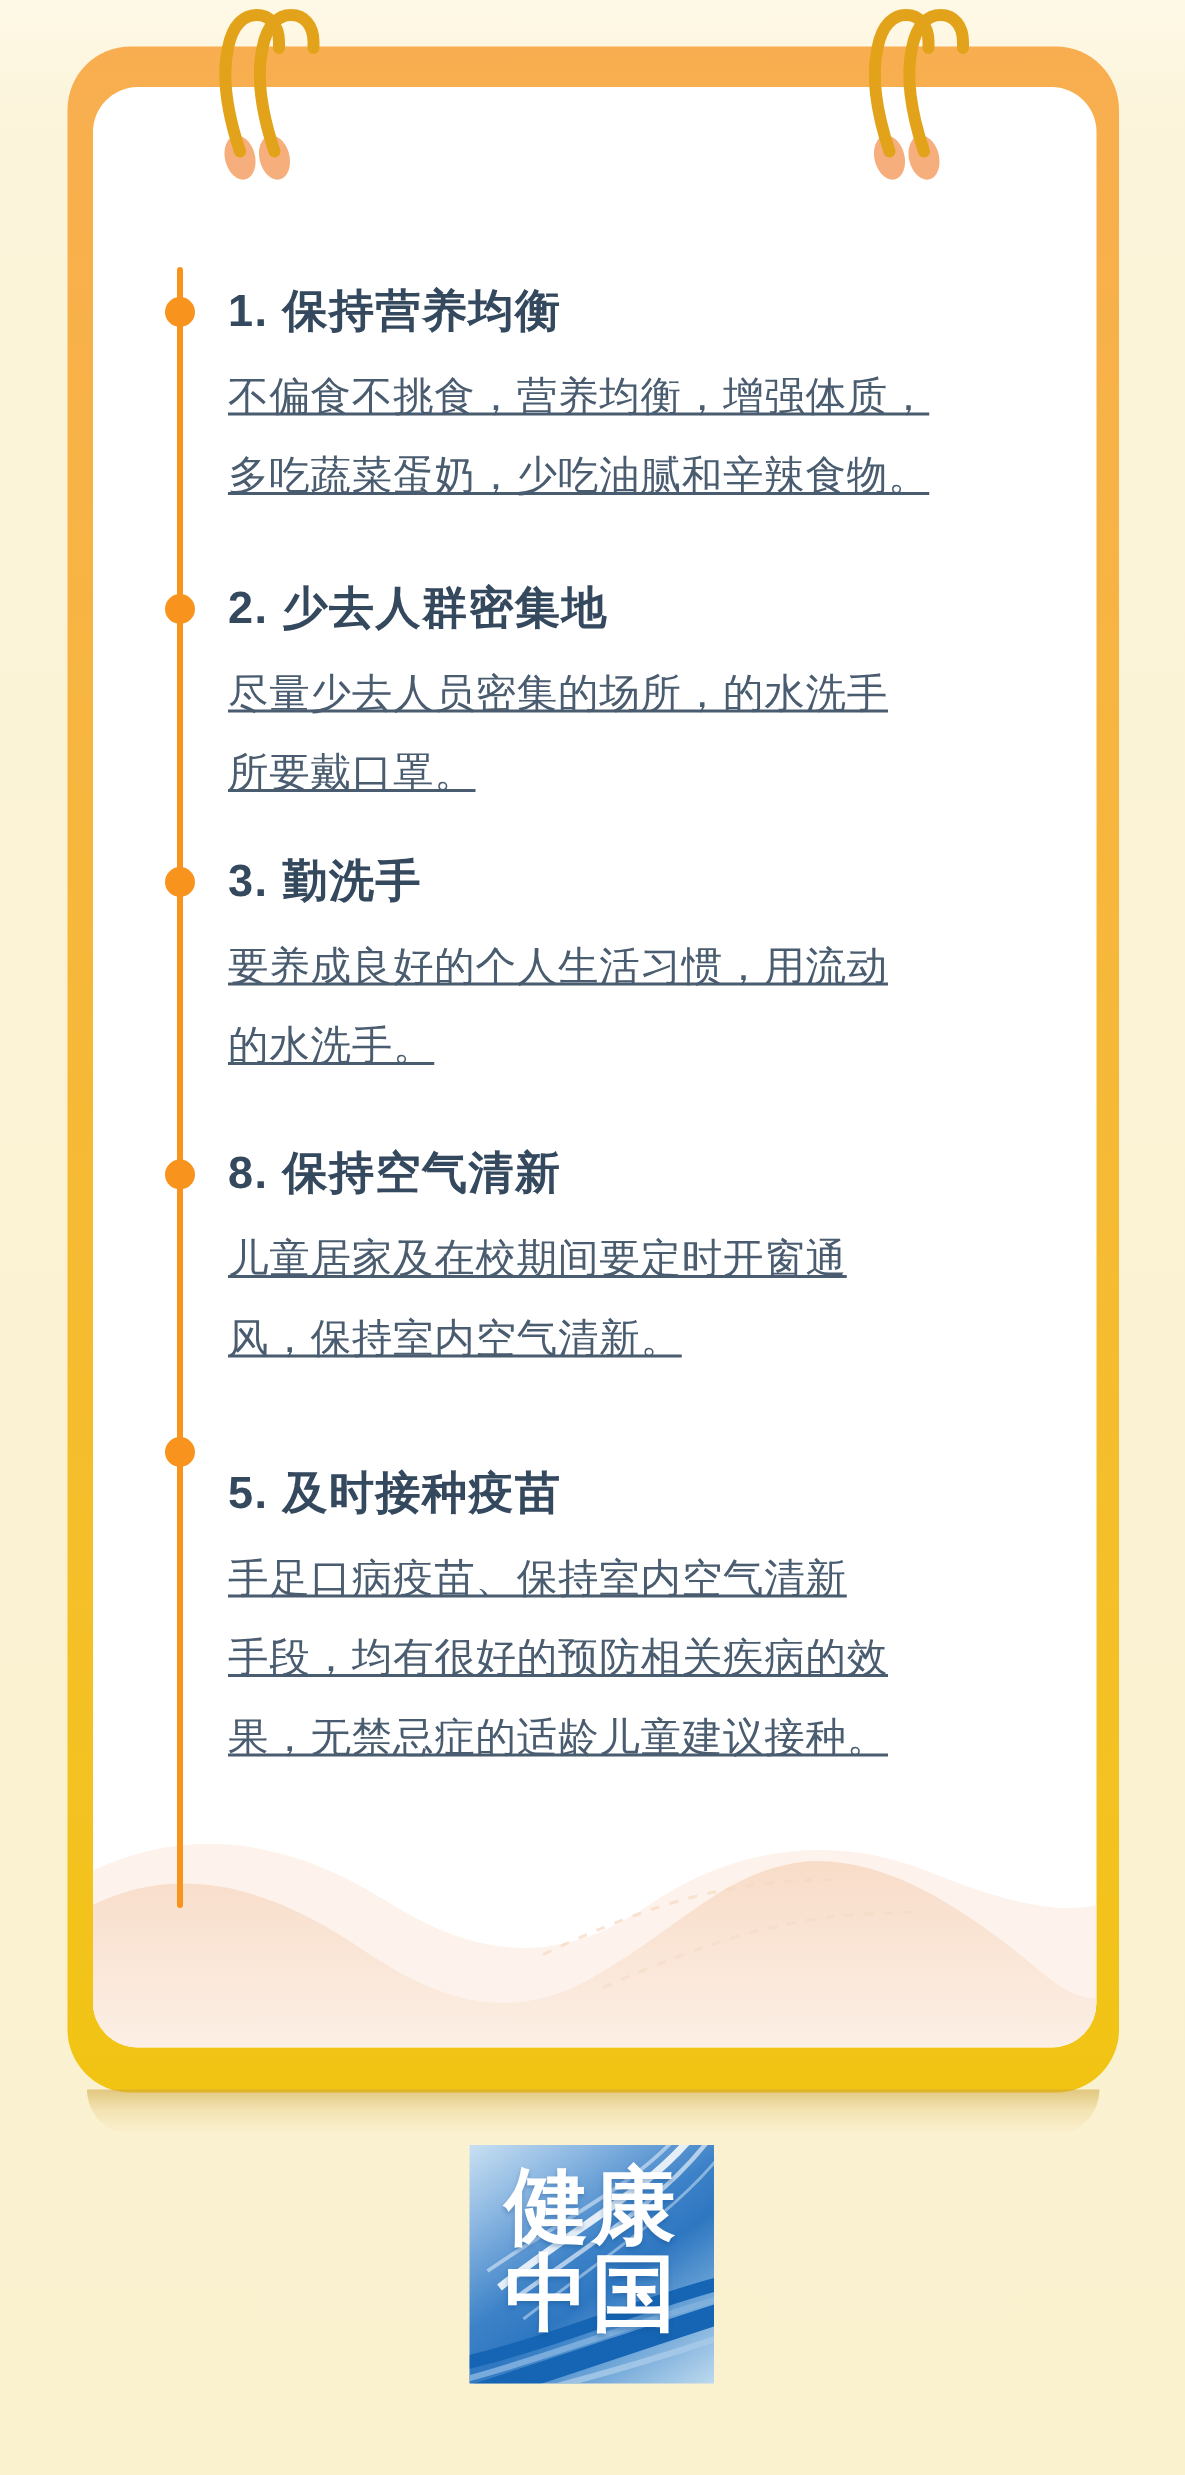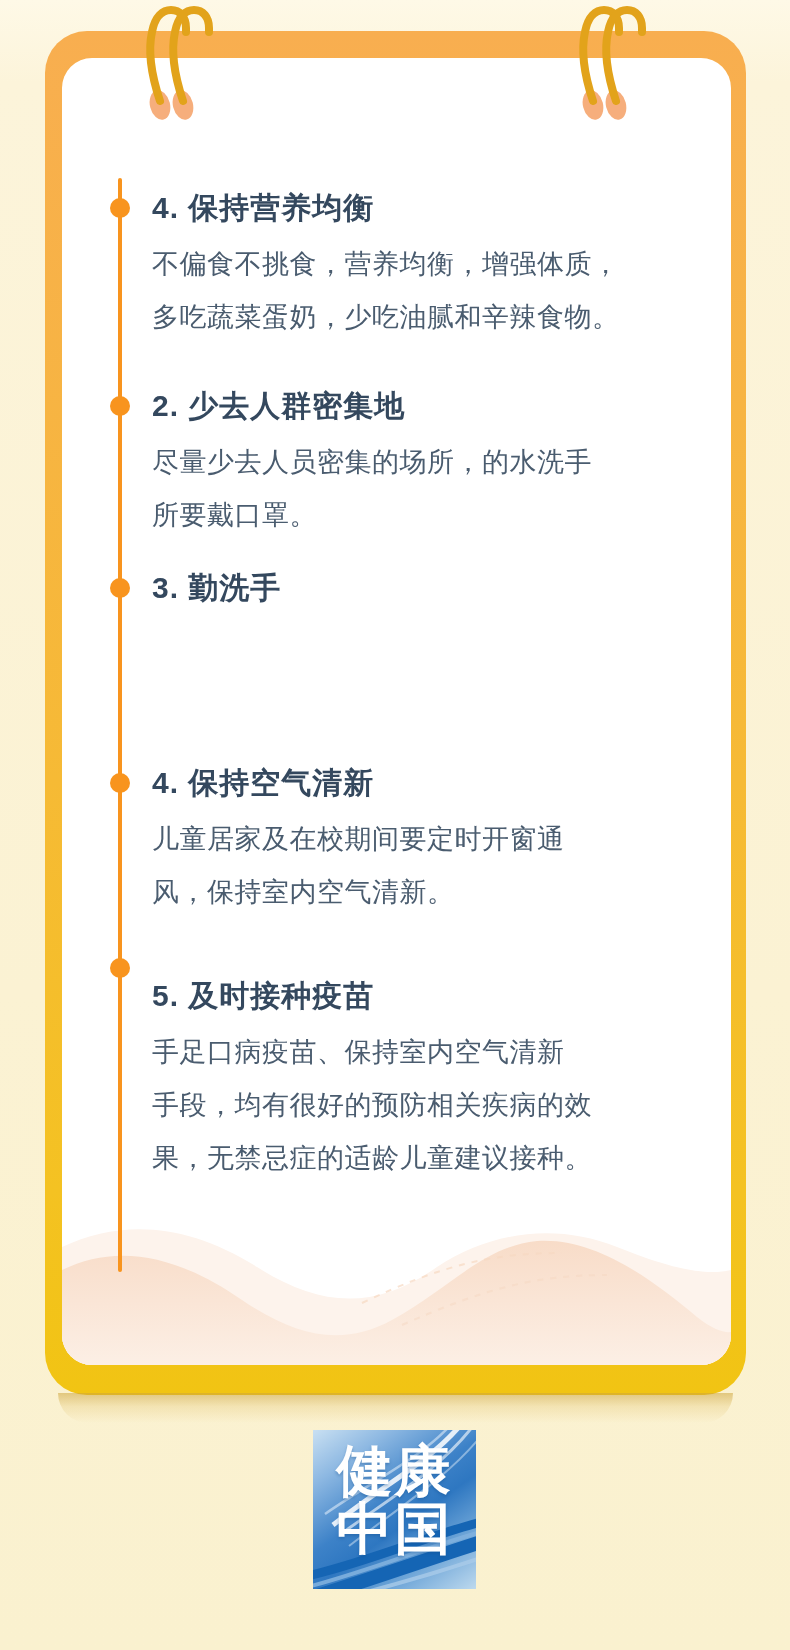--- a/index.html
+++ b/index.html
@@ -50,21 +50,21 @@
     background:var(--accent_orange);
   }
   .section{position:absolute;left:152px;width:478px;}
   .section h3{
     font-size:30px;line-height:40px;font-weight:700;
     color:var(--title_text);letter-spacing:1px;margin:0 0 10px 0;
   }
   .section p{
     font-size:27px;line-height:53px;font-weight:500;
     color:var(--body_text);letter-spacing:.5px;
-    white-space:pre-line;margin:0;
+    white-space:pre-line;margin:0;text-decoration:underline;
   }
   .section p + p{margin-top:9px;}
   .s1{top:188px;} .s2{top:386px;} .s3{top:568px;} .s4{top:763px;} .s5{top:976px;}
   .logo{
     position:absolute;left:313px;top:1430px;width:163px;height:159px;
     background:linear-gradient(145deg,#C9E0F2 0%,#8DB8E2 20%,#3D82C8 45%,var(--logo_blue) 58%,#6FA6D8 78%,#BDD9EE 100%);
     overflow:hidden;
   }
   .logo svg{position:absolute;left:0;top:0;}
   .logo-row{
@@ -115,34 +115,36 @@
 </svg>
 
 <div class="timeline-line"></div>
 <div class="timeline-dot" style="top:198px;"></div>
 <div class="timeline-dot" style="top:396px;"></div>
 <div class="timeline-dot" style="top:578px;"></div>
 <div class="timeline-dot" style="top:773px;"></div>
 <div class="timeline-dot" style="top:958px;"></div>
 
 <div class="section s1">
-  <h3>4. 保持营养均衡</h3>
+  <h3>1. 保持营养均衡</h3>
   <p>不偏食不挑食，营养均衡，增强体质，
 多吃蔬菜蛋奶，少吃油腻和辛辣食物。</p>
 </div>
 <div class="section s2">
   <h3>2. 少去人群密集地</h3>
   <p>尽量少去人员密集的场所，的水洗手
 所要戴口罩。</p>
 </div>
 <div class="section s3">
   <h3>3. 勤洗手</h3>
+  <p>要养成良好的个人生活习惯，用流动
+的水洗手。</p>
 </div>
 <div class="section s4">
-  <h3>4. 保持空气清新</h3>
+  <h3>8. 保持空气清新</h3>
   <p>儿童居家及在校期间要定时开窗通
 风，保持室内空气清新。</p>
 </div>
 <div class="section s5">
   <h3>5. 及时接种疫苗</h3>
   <p>手足口病疫苗、保持室内空气清新
 手段，均有很好的预防相关疾病的效
 果，无禁忌症的适龄儿童建议接种。</p>
 </div>
 

